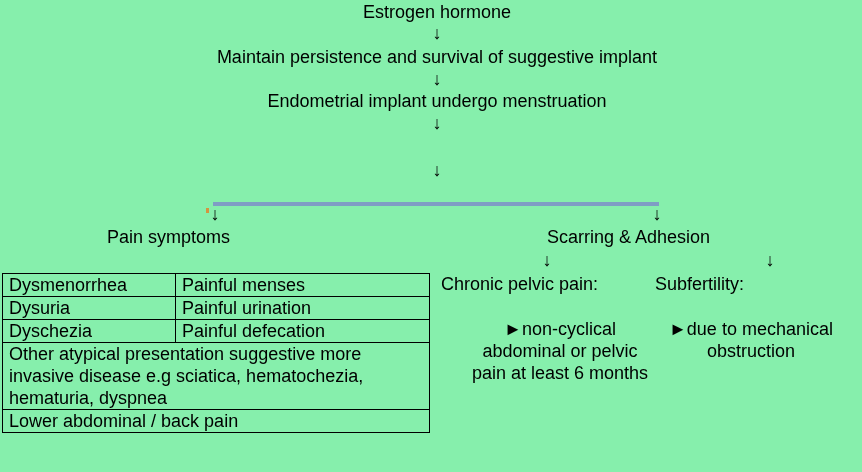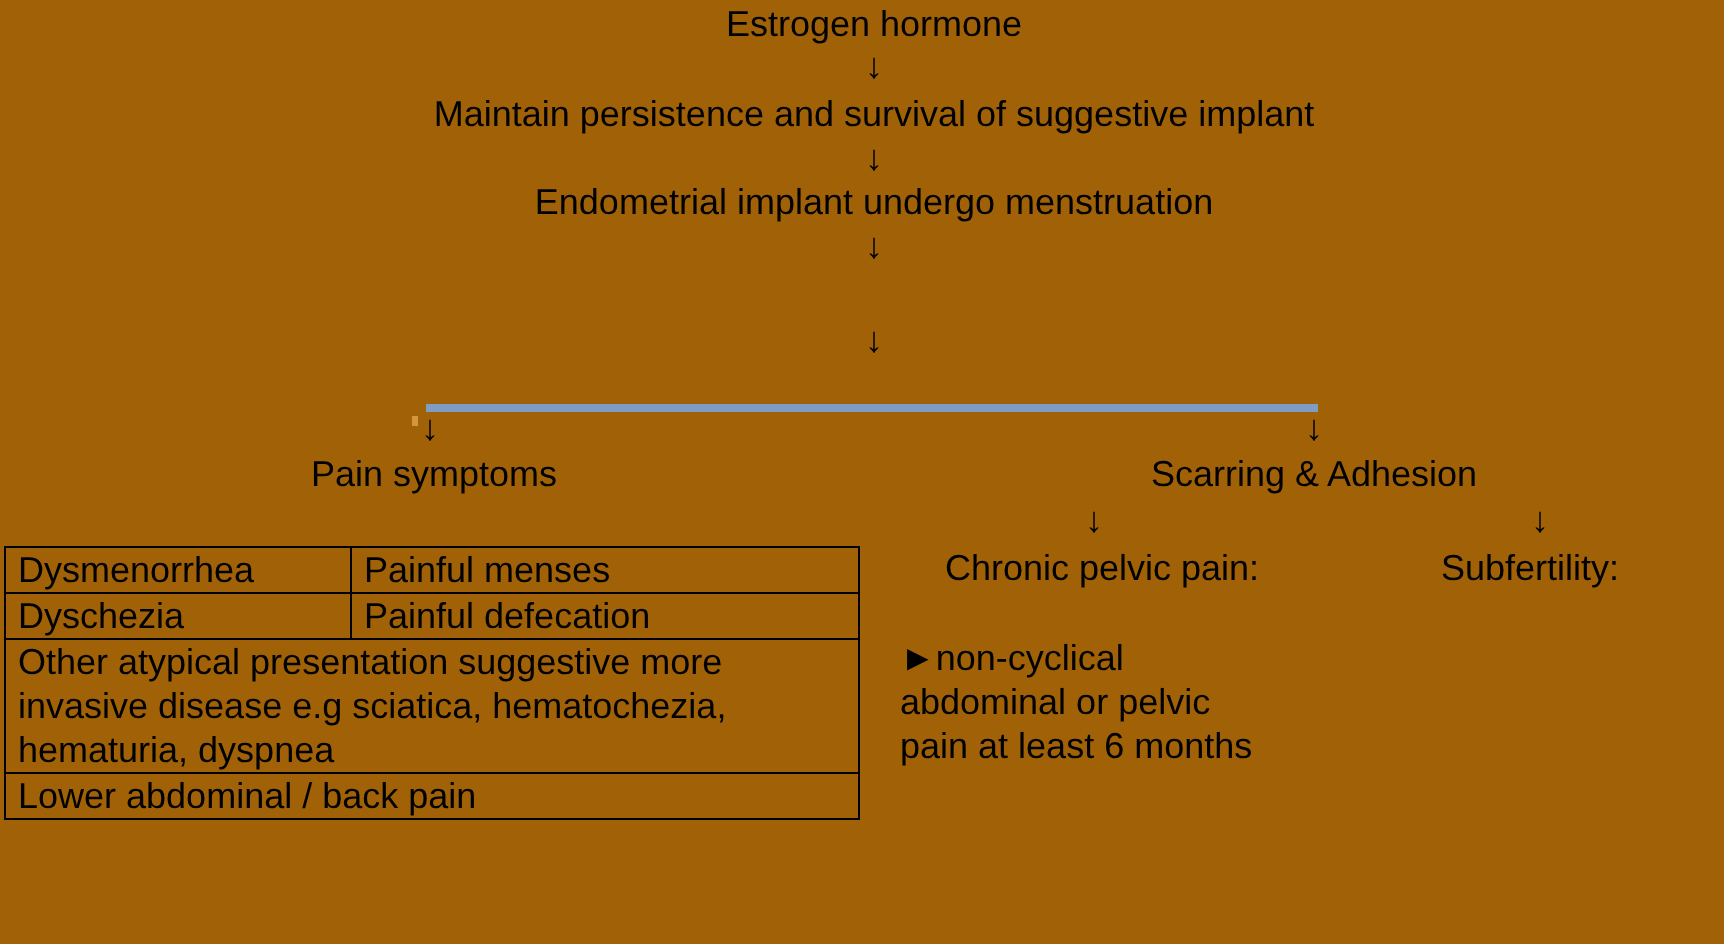--- a/index.html
+++ b/index.html
@@ -1,21 +1,21 @@
 <!DOCTYPE html>
 <html><head>
 <meta charset="utf-8">
 <style>
   * { margin: 0; padding: 0; box-sizing: border-box; }
   html, body { background: #ffffff; }
   .canvas {
     position: relative;
     width: 862px;
     height: 472px;
-    background: #a16207;
+    background: #86efac;
     font-family: "Liberation Sans", sans-serif;
     font-size: 18px;
     color: #000000;
     overflow: hidden;
   }
   .abs { position: absolute; }
   .flow-text {
     left: 12px;
     width: 850px;
     text-align: center;
@@ -36,26 +36,27 @@
   }
   .artifact {
     left: 206px;
     top: 208px;
     width: 3px;
     height: 5px;
     background: #d4953f;
   }
   .branch-label {
     width: 220px;
-    text-align: center;
+    text-align: left;
     line-height: 20px;
     white-space: nowrap;
   }
   .detail {
     width: 220px;
+    text-align: center;
     line-height: 22px;
     white-space: pre-line;
   }
   table.sym-table {
     position: absolute;
     left: 2px;
     top: 273px;
     width: 428px;
     border-collapse: collapse;
     table-layout: fixed;
@@ -99,30 +100,36 @@
 
   <div class="abs arrow" style="left:537px; top:250px">↓</div>
   <div class="abs arrow" style="left:760px; top:250px">↓</div>
 
   <div class="abs branch-label" style="left:441px; top:274px">Chronic pelvic pain:</div>
   <div class="abs branch-label" style="left:655px; top:274px">Subfertility:</div>
 
   <div class="abs detail" style="left:450px; top:318px">►non-cyclical
 abdominal or pelvic
 pain at least 6 months</div>
+  <div class="abs detail" style="left:641px; top:318px">►due to mechanical
+obstruction</div>
 
   <table class="sym-table">
     <colgroup>
         <col style="width:173px">
         <col>
       </colgroup>
     <tbody>
       <tr>
         <td>Dysmenorrhea</td>
         <td>Painful menses</td>
+      </tr>
+      <tr>
+        <td>Dysuria</td>
+        <td>Painful urination</td>
       </tr>
       <tr>
         <td>Dyschezia</td>
         <td>Painful defecation</td>
       </tr>
       <tr>
         <td colspan="2" class="span-cell-long">Other atypical presentation suggestive more
 invasive disease e.g sciatica, hematochezia,
 hematuria, dyspnea</td>
       </tr>

